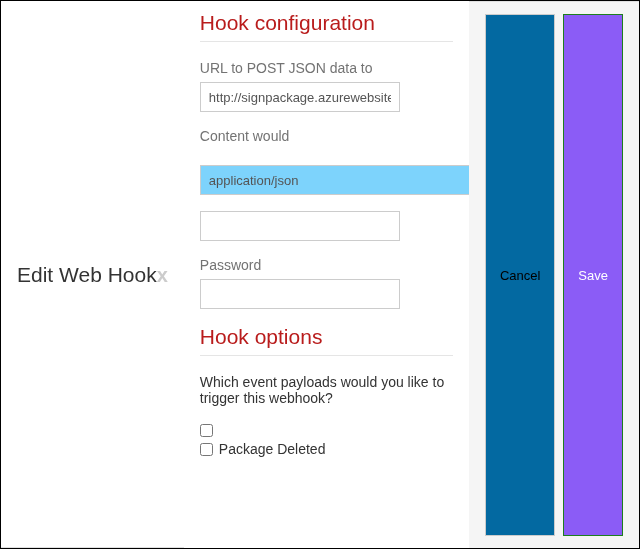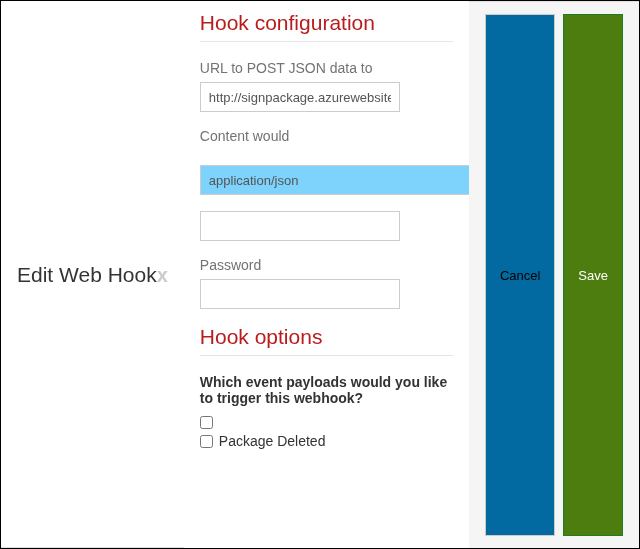--- a/index.html
+++ b/index.html
@@ -98,23 +98,23 @@
       margin: 1px;
       display: flex;
       align-items: center;
       justify-content: center;
       pointer-events: none;
       background: #fff;
     }
     .select-arrow svg { width: 10px; height: 6px; }
     .question {
       font-size: 14px;
-      font-weight: bold;
+      font-weight: normal;
       color: #333;
-      margin-bottom: 10px;
+      margin-bottom: 18px;
     }
     .checkbox-row {
       display: flex;
       align-items: center;
       gap: 6px;
       margin-bottom: 4px;
       font-size: 14px;
       color: #333;
     }
     .checkbox-row input[type="checkbox"] {
@@ -131,21 +131,21 @@
     }
     .btn {
       padding: 5px 14px;
       font-size: 13px;
       border: 1px solid #ccc;
       background: #0369a1;
       cursor: pointer;
       font-family: inherit;
     }
     .btn-primary {
-      background: #4d7c0f;
+      background: #8b5cf6;
       border-color: #1e7e1e;
       color: #fff;
     }
     
     .modal-body::-webkit-scrollbar { width: 18px; }
     .modal-body::-webkit-scrollbar-track { background: #f0f0f0; }
     .modal-body::-webkit-scrollbar-thumb { background: #c0c0c0; }
     .modal-body::-webkit-scrollbar-button {
       height: 18px;
       background: #f0f0f0;

